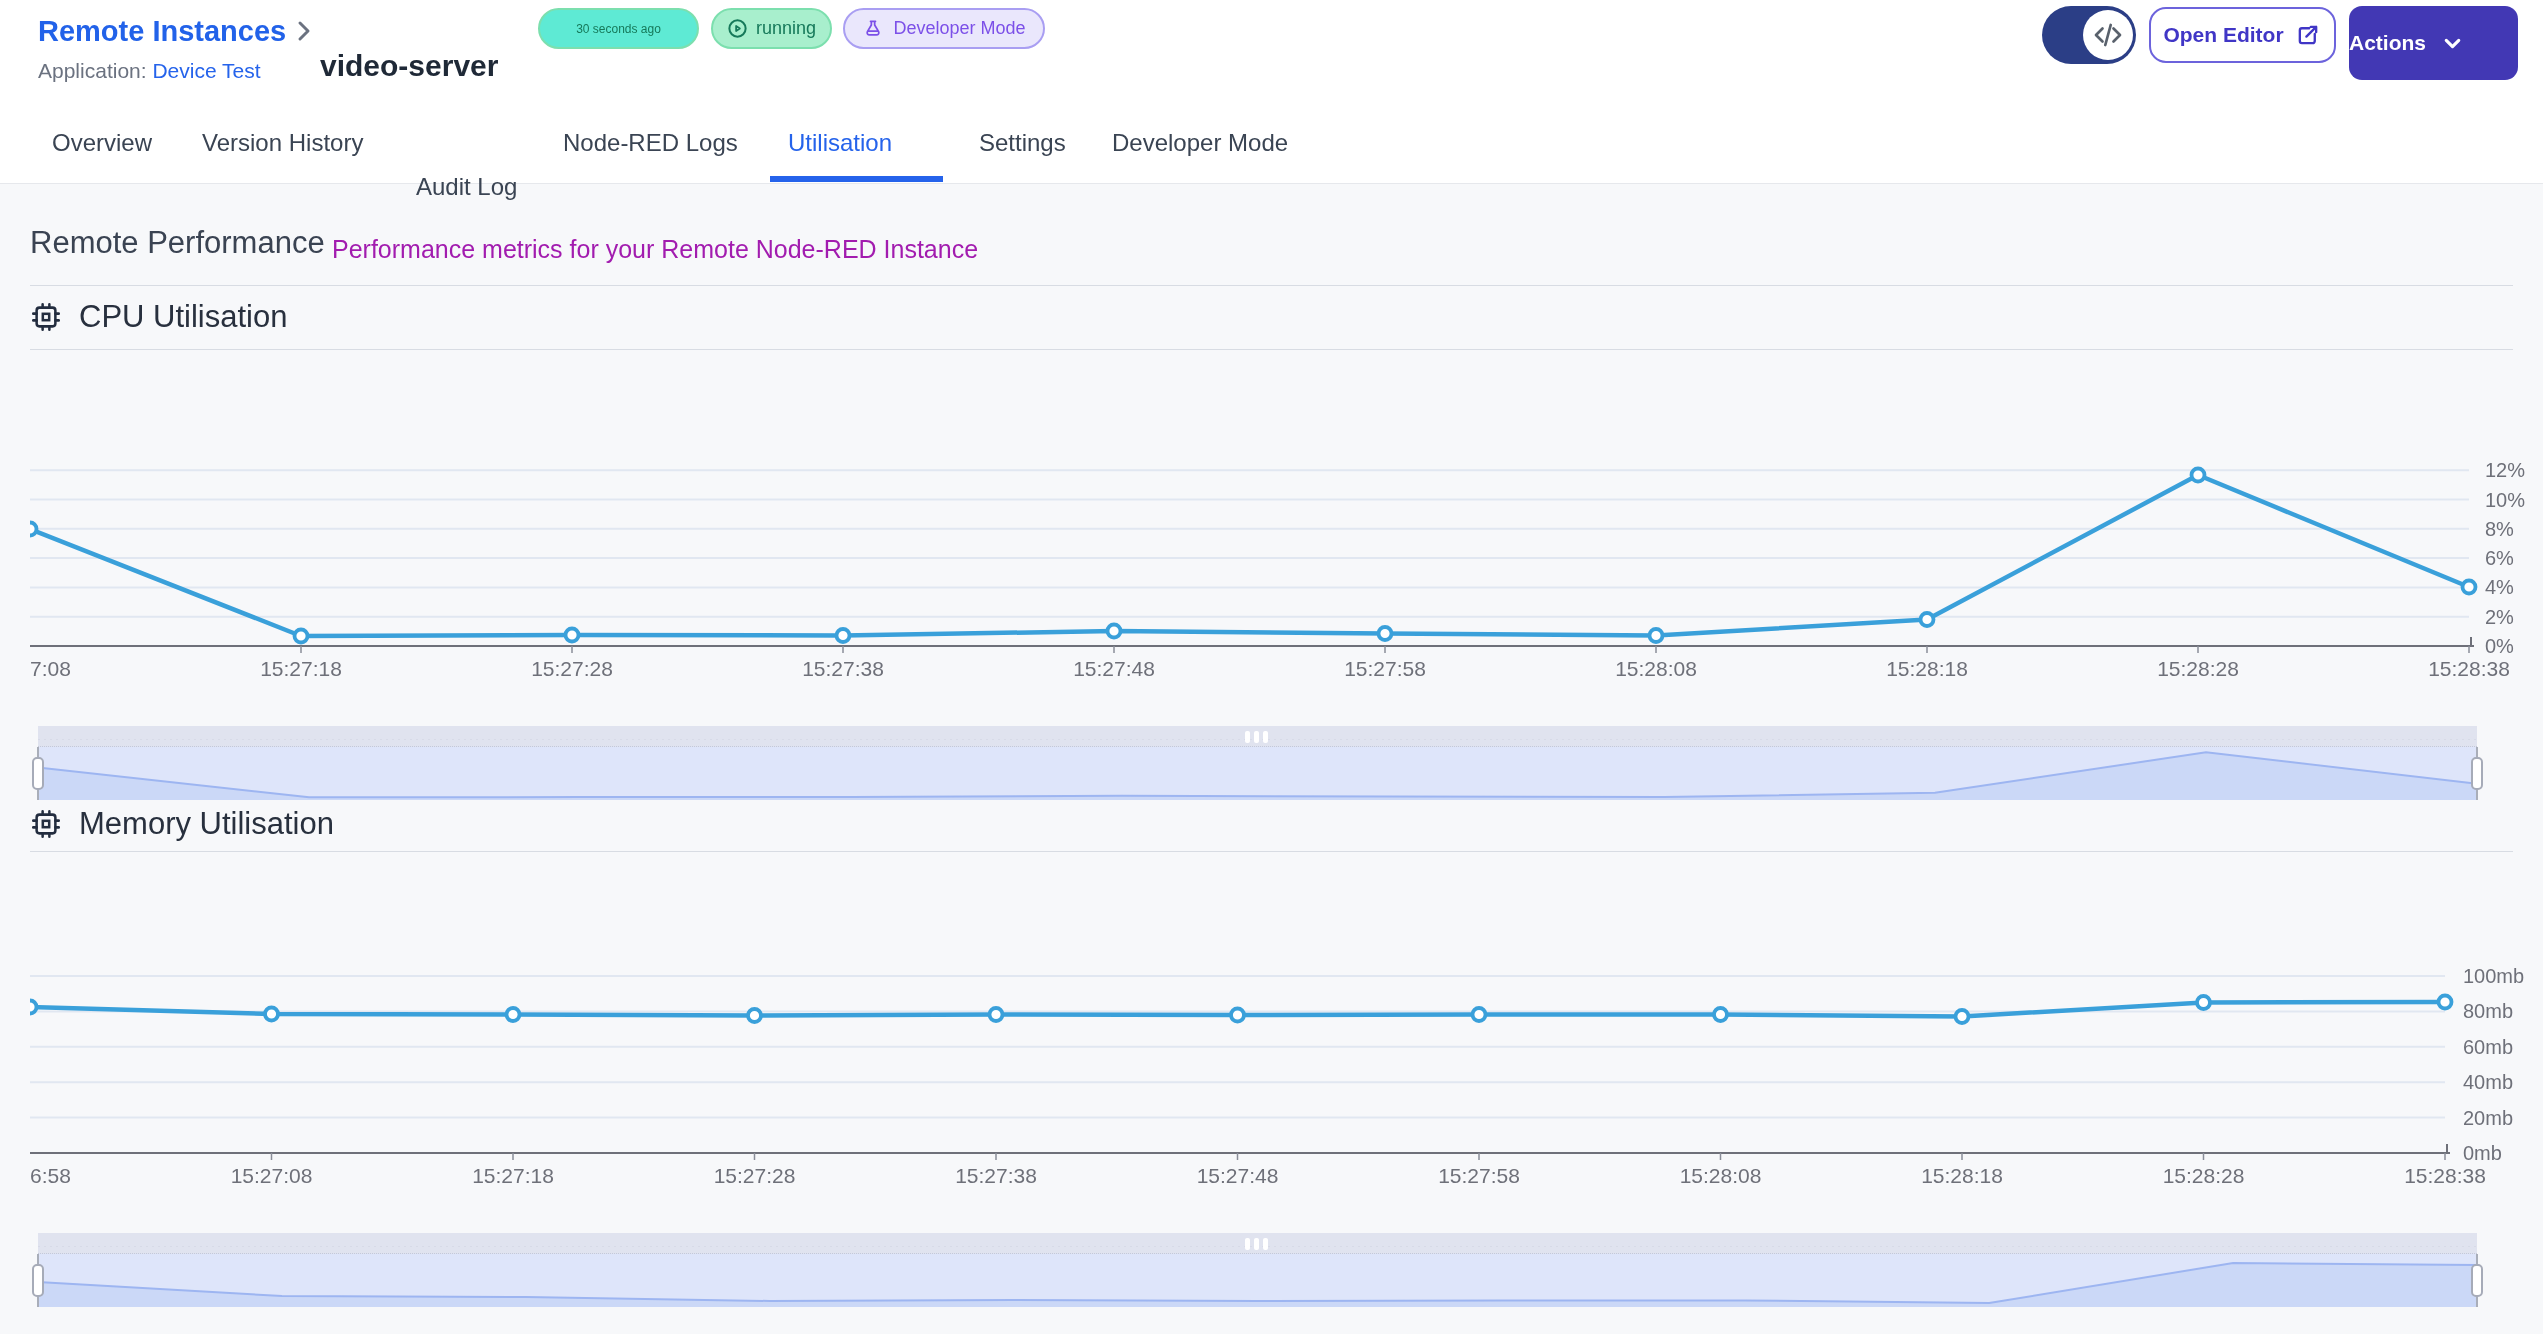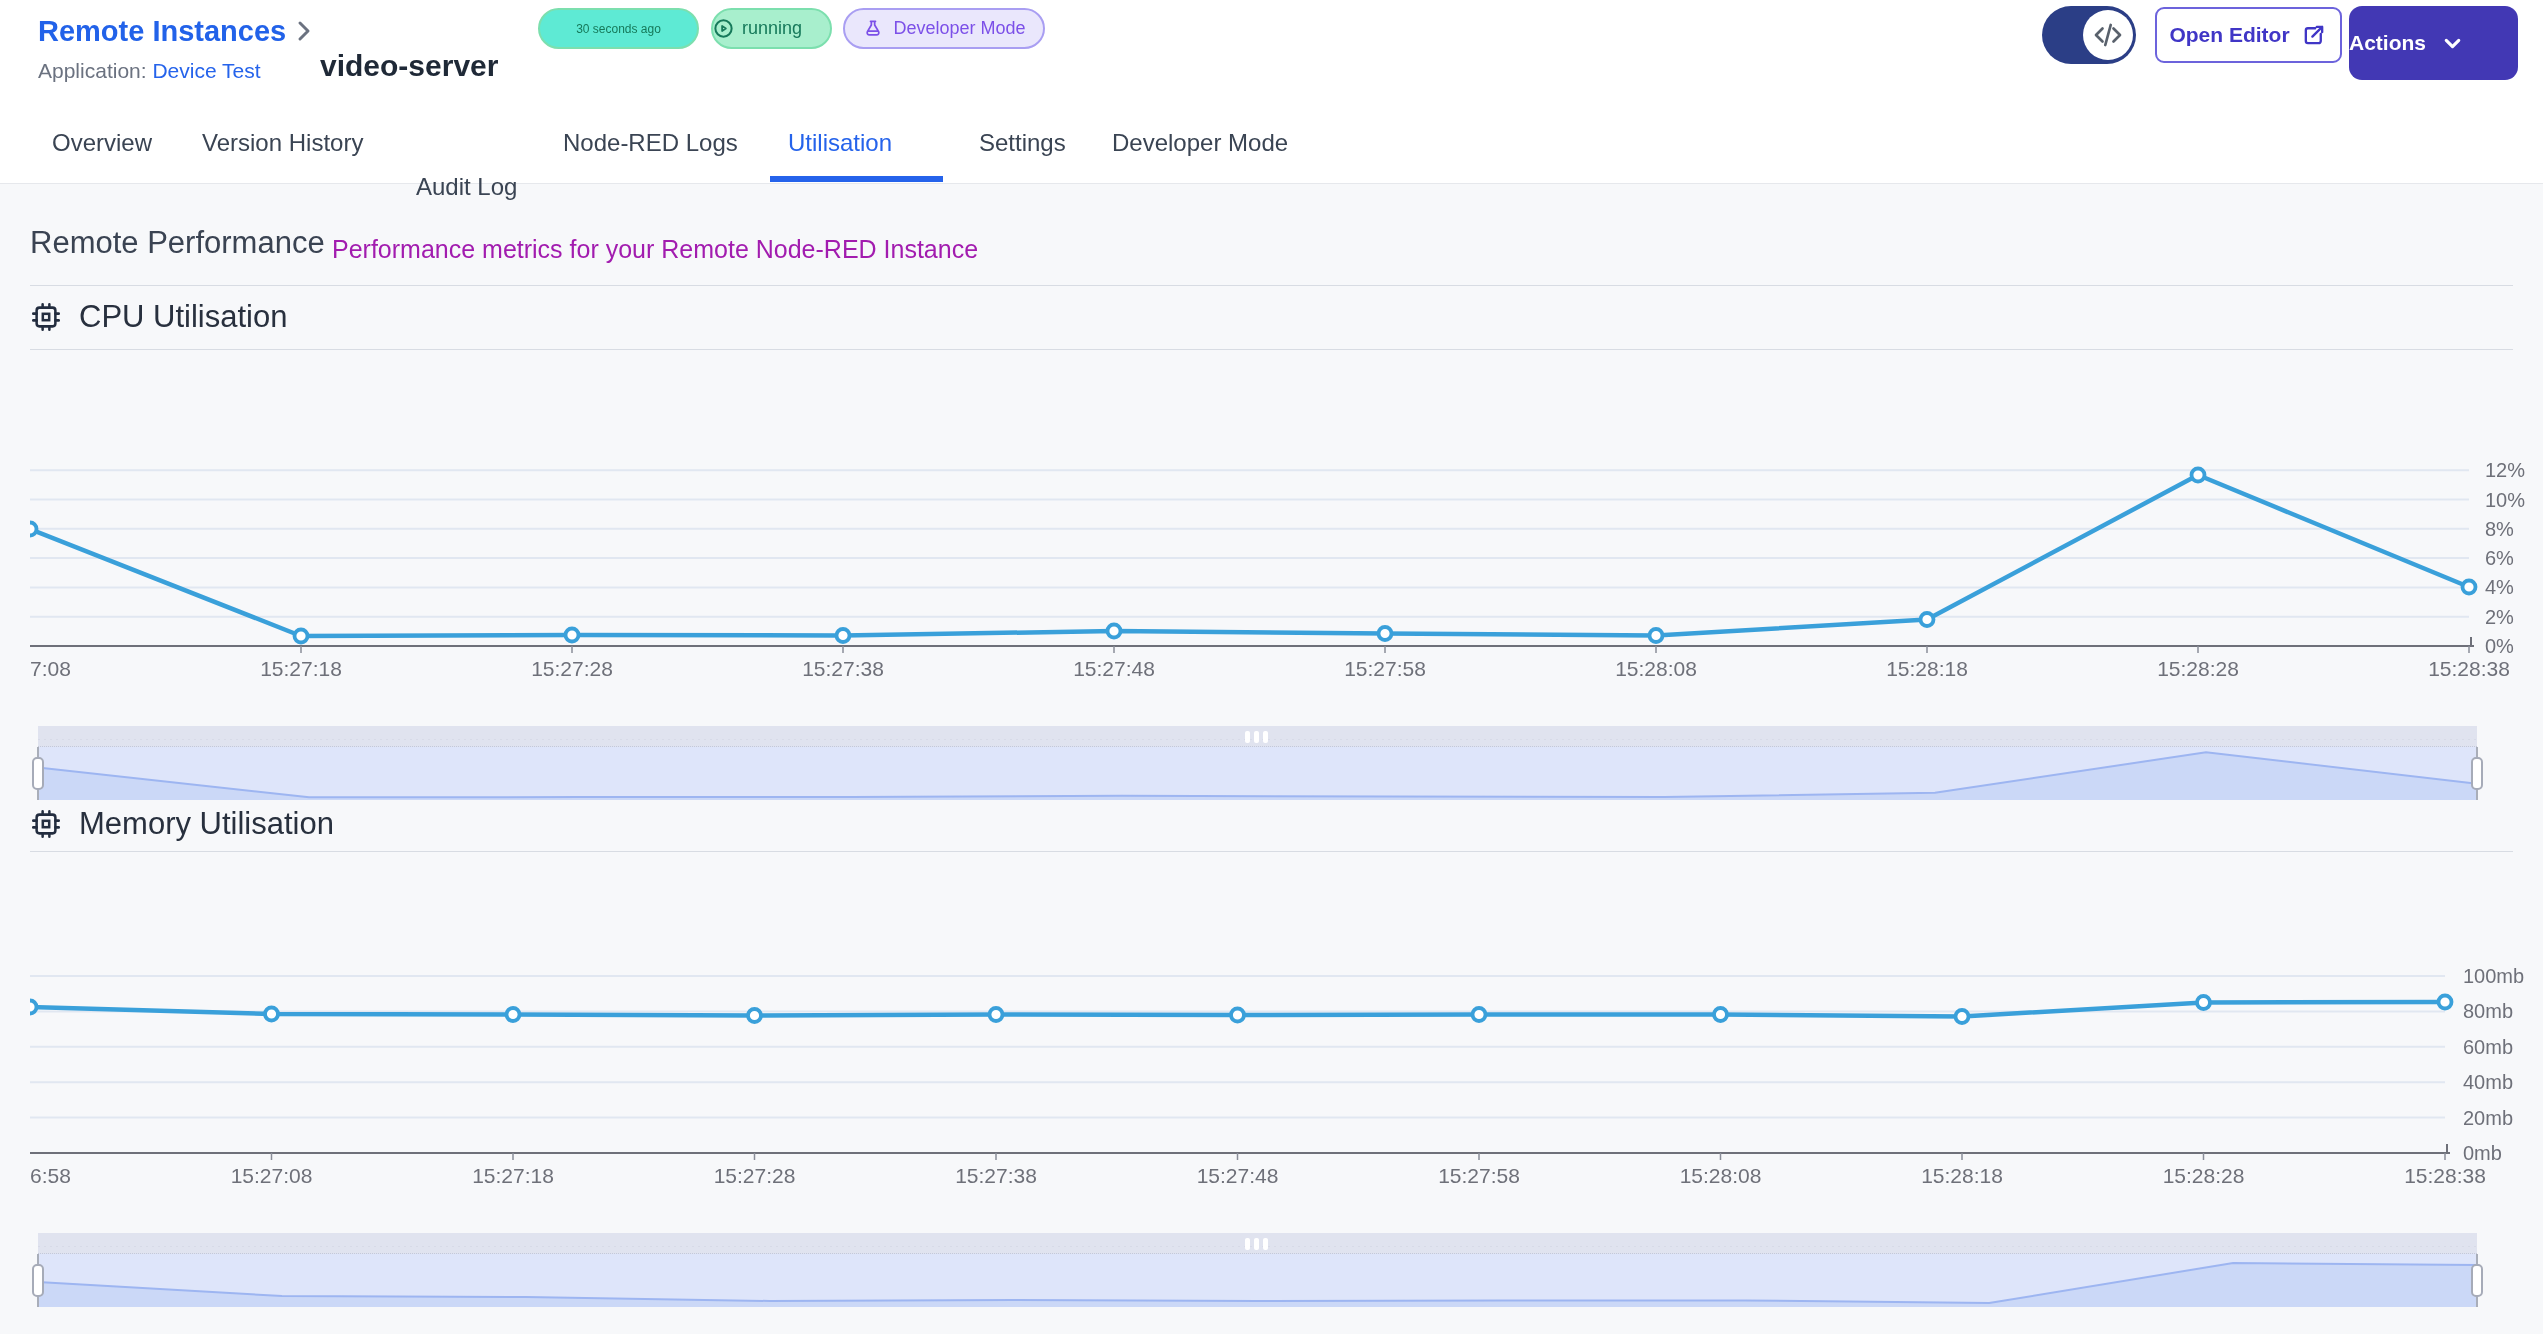--- a/index.html
+++ b/index.html
@@ -13,21 +13,21 @@
 <div class="abs" style="left:0; top:184px; width:2543px; height:1150px; background:#f7f8fa;"></div>
 <div class="abs" style="left:0; top:183px; width:2543px; height:1px; background:#e6e8ec;"></div>
 
 <div class="abs" style="left:38px; top:14px; font-size:29px; font-weight:bold; color:#2262e9; line-height:34px;">Remote Instances</div>
 <svg class="abs" style="left:293px; top:19px;" width="22" height="24" viewBox="0 0 22 24" fill="none">
     <path d="M7 4l8 8-8 8" stroke="#6b7280" stroke-width="3" stroke-linecap="round" stroke-linejoin="round"></path>
   </svg>
 <div class="abs" style="left:320px; top:13px; font-size:30px; font-weight:bold; color:#1f2937; line-height:34px;margin-top:36px;">video-server</div>
 
 <div class="abs" style="left:538px; top:8px; width:161px; height:41px; background:#5eead4; border:2px solid #7cdfae; border-radius:21px; display:flex; align-items:center; justify-content:center; font-size:12px; color:#16795a;">30 seconds ago</div>
-<div class="abs" style="left:711px; top:8px; width:121px; height:41px; background:#a8efcd; border:2px solid #7cdfae; border-radius:21px; display:flex; align-items:center; gap:8px; font-size:18px; color:#16795a;">
+<div class="abs" style="left:711px; top:8px; width:121px; height:41px; background:#a8efcd; border:2px solid #7cdfae; border-radius:21px; display:flex; align-items:center; justify-content:center; gap:8px; font-size:18px; color:#16795a;">
   <svg width="21" height="21" viewBox="0 0 24 24" fill="none">
       <circle cx="12" cy="12" r="9.3" stroke="#16795a" stroke-width="2.3"></circle>
       <path d="M10.4 9.1l4.3 2.9-4.3 2.9z" stroke="#16795a" stroke-width="2" stroke-linejoin="round"></path>
     </svg>
   <span>running</span>
 </div>
 <div class="abs" style="left:843px; top:8px; width:202px; height:41px; background:#eae7fc; border:2px solid #a99ef2; border-radius:21px; display:flex; align-items:center; justify-content:center; gap:9px; font-size:18px; color:#7c50e8;">
   <svg width="22" height="22" viewBox="0 0 24 24" fill="none">
       <path d="M9.3 3.6h5.4M10.2 3.6v4L5.9 14.9c-.9 2.1.5 3.6 2.3 3.6h7.6c1.8 0 3.2-1.5 2.3-3.6L13.8 7.6v-4M7 14.4h10" stroke="#7c50e8" stroke-width="1.9" stroke-linecap="round" stroke-linejoin="round"></path>
     </svg>
@@ -35,21 +35,21 @@
 </div>
 
 <div class="abs" style="left:38px; top:59px; font-size:21px; color:#6b7280; line-height:24px;">Application: <span style="color:#2563eb;">Device Test</span></div>
 
 <div class="abs" style="left:2042px; top:6px; width:94px; height:58px; background:#2b3e86; border-radius:29px;"></div>
 <div class="abs" style="left:2083px; top:10px; width:50px; height:50px; background:#ffffff; border-radius:50%; display:flex; align-items:center; justify-content:center;">
   <svg width="32" height="32" viewBox="0 0 32 32" fill="none">
       <path d="M10.5 9.5L4 16l6.5 6.5M21.5 9.5L28 16l-6.5 6.5M18.7 6l-5.4 20" stroke="#59616c" stroke-width="2.7" stroke-linecap="round" stroke-linejoin="round"></path>
     </svg>
 </div>
-<div class="abs" style="left:2149px; top:7px; width:187px; height:56px; background:#ffffff; border:2px solid #6c63dc; border-radius:9px; display:flex; align-items:center; justify-content:center; gap:10px;margin-left:6px;">
+<div class="abs" style="left:2149px; top:7px; width:187px; height:56px; background:#ffffff; border:2px solid #6c63dc; border-radius:17px; display:flex; align-items:center; justify-content:center; gap:10px;">
   <span style="font-size:21px; font-weight:bold; color:#4036c6;">Open Editor</span>
   <svg width="28" height="28" viewBox="0 0 24 24" fill="none">
       <path d="M13 6.2H6.8A1.8 1.8 0 0 0 5 8v9.2A1.8 1.8 0 0 0 6.8 19H16a1.8 1.8 0 0 0 1.8-1.8v-6.1M10.6 13.4L19 5m0 0h-4.6M19 5v4.6" stroke="#4036c6" stroke-width="2" stroke-linecap="round" stroke-linejoin="round"></path>
     </svg>
 </div>
 <div class="abs" style="left:2349px; top:6px; width:169px; height:74px; background:#4238b4; border-radius:13px; display:flex; align-items:center; justify-content:flex-start; gap:14px;">
   <span style="font-size:21px; font-weight:bold; color:#ffffff;">Actions</span>
   <svg width="25" height="25" viewBox="0 0 24 24" fill="none">
       <path d="M6 9l6 6 6-6" stroke="#ffffff" stroke-width="3" stroke-linecap="round" stroke-linejoin="round"></path>
     </svg>

